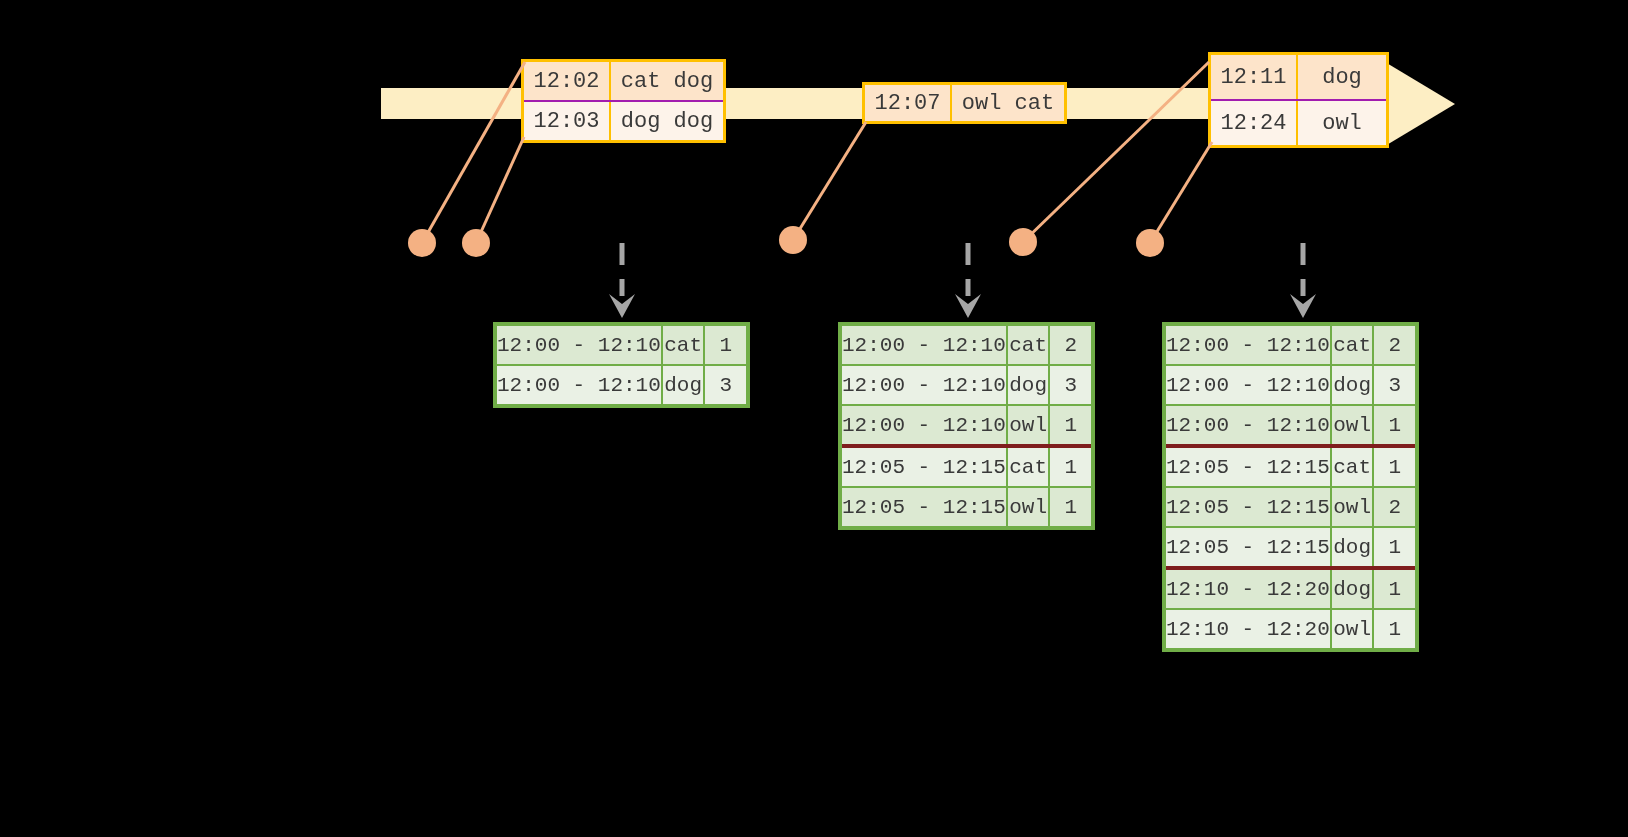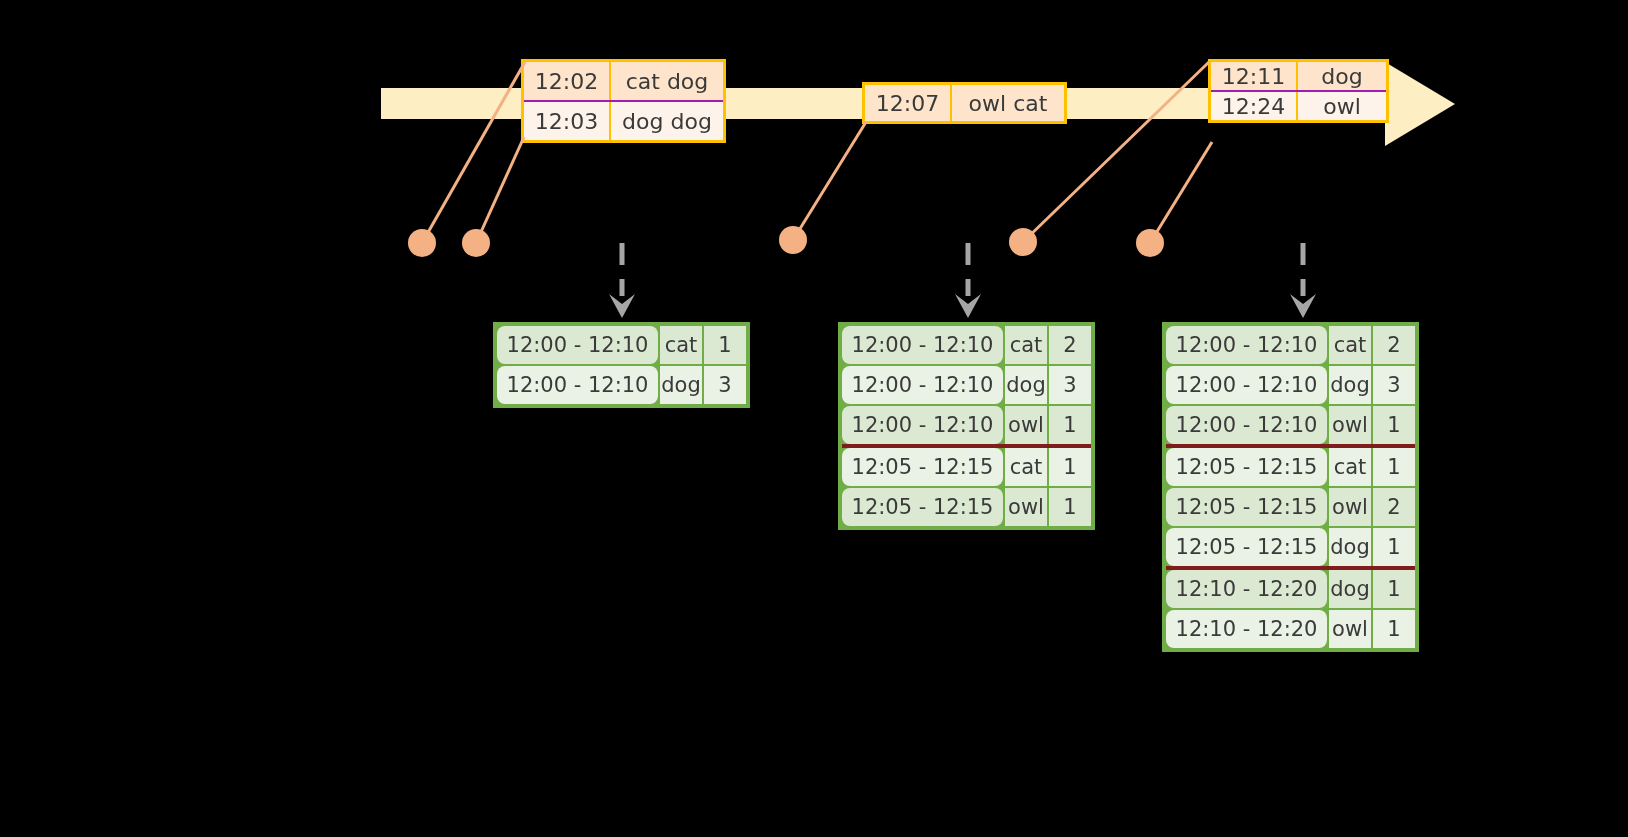--- a/index.html
+++ b/index.html
@@ -9,20 +9,21 @@
   }
   body {
     font-family: "DejaVu Sans", sans-serif;
   }
   #stage {
     position: relative;
     width: 1628px;
     height: 837px;
     background: #000000;
     overflow: hidden;
+    font-family: Liberation Mono, monospace;
   }
   
   #timeline-bar {
     position: absolute;
     left: 381px;
     top: 88px;
     width: 1010px;
     height: 31px;
     background: #fdeec4;
   }
@@ -101,21 +102,21 @@
   }
   .res-cell {
     display: flex;
     align-items: center;
     justify-content: center;
     color: #3a3a3a;
     font-size: 21px;
     box-sizing: border-box;
     white-space: nowrap;
   }
-  .res-cell.win { flex: 1; border-radius: 8px; }
+  .res-cell.win { flex: 1; }
   .res-cell.key { width: 44px; border-left: 2px solid #70ad47; }
   .res-cell.cnt { width: 44px; border-left: 2px solid #70ad47; }
   .row-a .res-cell { background: #dce9d2; }
   .row-b .res-cell { background: #eaf1e5; }
 </style>
 </head>
 <body>
 
 <div id="stage">
 
@@ -133,21 +134,21 @@
     </div>
   </div>
 
   <div class="event-box" style="left:862px; top:82px; width:205px; height:42px;">
     <div class="event-row shade-a">
       <div class="event-cell time">12:07</div>
       <div class="event-cell payload">owl cat</div>
     </div>
   </div>
 
-  <div class="event-box" style="left:1208px; top:59px; width:181px; height:64px;justify-content:space-between;">
+  <div class="event-box" style="left:1208px; top:52px; width:181px; height:96px;justify-content:space-between;">
     <div class="event-row shade-a">
       <div class="event-cell time">12:11</div>
       <div class="event-cell payload">dog</div>
     </div>
     <div class="event-row shade-b">
       <div class="event-cell time">12:24</div>
       <div class="event-cell payload">owl</div>
     </div>
   </div>
 

